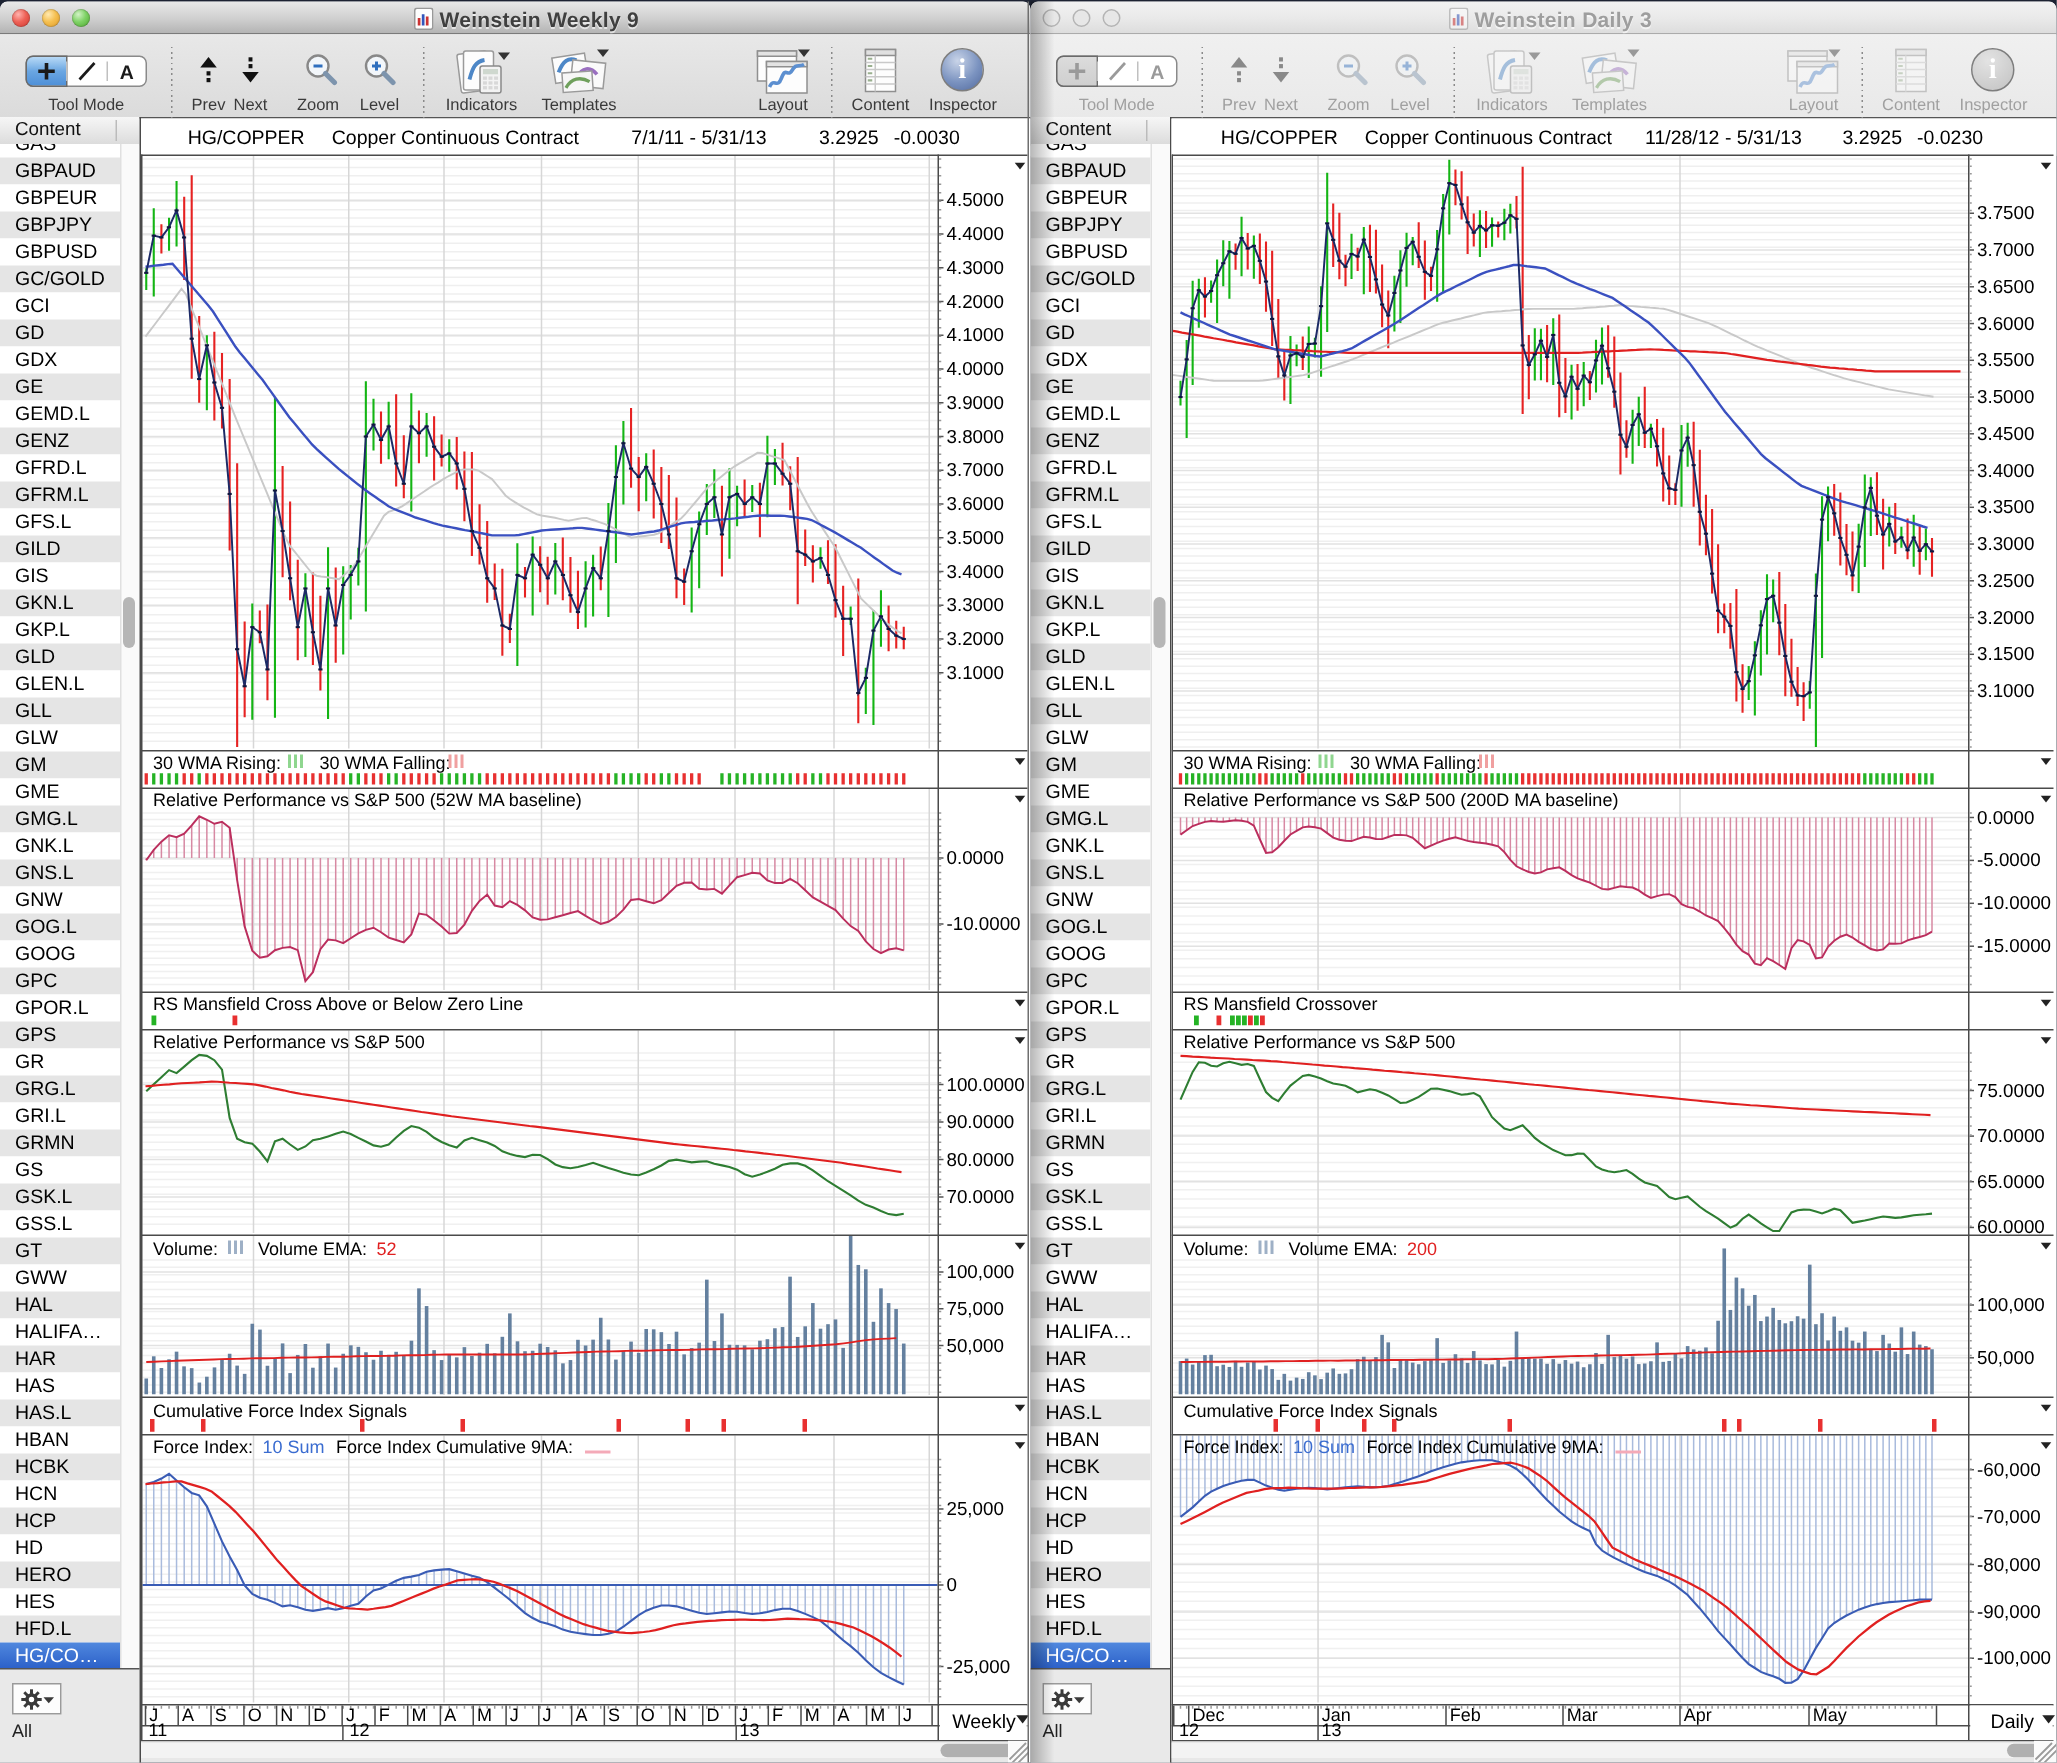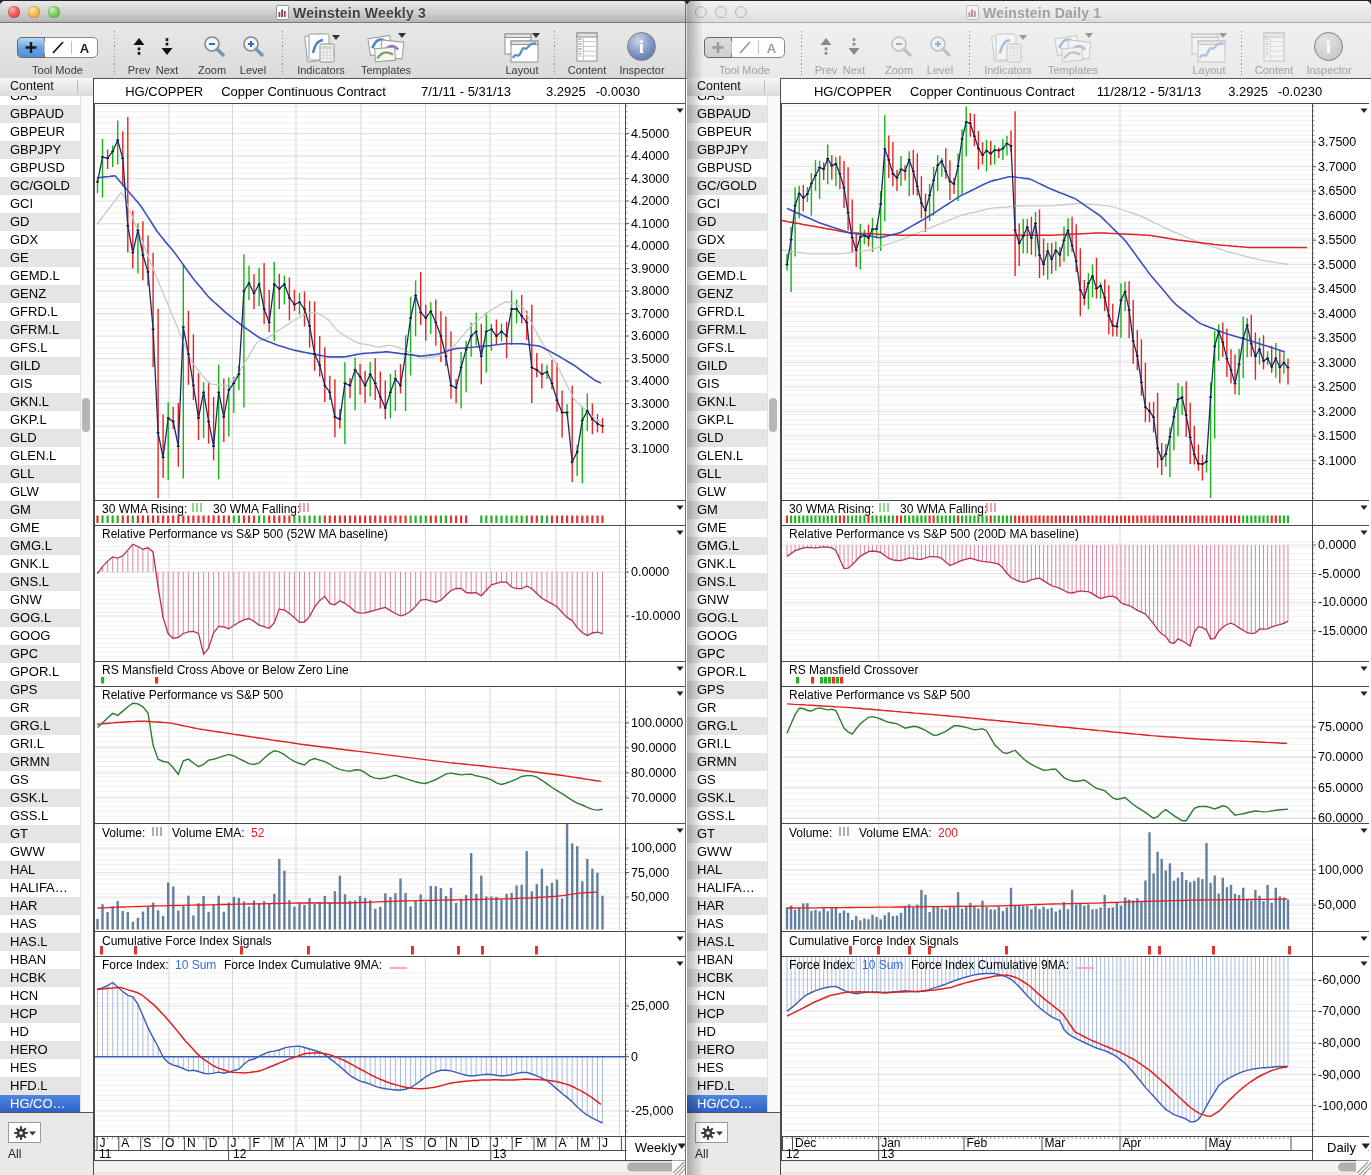--- a/index.html
+++ b/index.html
@@ -7,21 +7,21 @@
 <div style="position:absolute;left:0;top:0;width:100%;height:21px;background:linear-gradient(#e9e9e9,#cfcfcf 55%,#b4b4b4);border-bottom:1px solid #7a7a7a;border-radius:5px 5px 0 0;"></div>
 <div style="position:absolute;left:7.5px;top:5px;width:12px;height:12px;border-radius:6px;background:radial-gradient(circle at 35% 30%,#ffb2ae,#ee6156 45%,#d03830);box-shadow:inset 0 0 1px rgba(0,0,0,.55);"></div>
 <div style="position:absolute;left:27.5px;top:5px;width:12px;height:12px;border-radius:6px;background:radial-gradient(circle at 35% 30%,#ffe9b0,#f5bf4f 45%,#df9b28);box-shadow:inset 0 0 1px rgba(0,0,0,.55);"></div>
 <div style="position:absolute;left:47.5px;top:5px;width:12px;height:12px;border-radius:6px;background:radial-gradient(circle at 35% 30%,#d2f2c6,#7ed265 45%,#4da52e);box-shadow:inset 0 0 1px rgba(0,0,0,.55);"></div>
 <svg width="13" height="15" viewBox="0 0 13 15" style="position:absolute;left:276px;top:4px;opacity:1;">
       <rect x="0.5" y="0.5" width="12" height="14" rx="1.5" fill="#fdfdfd" stroke="#999"></rect>
       <rect x="2.5" y="7" width="1.8" height="5" fill="#cc3333"></rect>
       <rect x="5.2" y="4.5" width="1.8" height="7.5" fill="#3355bb"></rect>
       <rect x="7.9" y="6" width="1.8" height="6" fill="#cc3333"></rect>
     </svg>
-<div style="position:absolute;left:293px;top:3px;height:18px;line-height:18px;font-size:14px;font-weight:bold;letter-spacing:.2px;color:#3f3f3f;text-shadow:0 1px 0 rgba(255,255,255,.6);">Weinstein Weekly 3</div>
+<div style="position:absolute;left:293px;top:3px;height:18px;line-height:18px;font-size:14px;font-weight:bold;letter-spacing:.2px;color:#3f3f3f;text-shadow:0 1px 0 rgba(255,255,255,.6);">Weinstein Weekly 9</div>
 <div style="position:absolute;left:0;top:22px;width:100%;height:55px;background:linear-gradient(#e8e8e8,#dbdbdb);border-bottom:1px solid #555;"></div>
 <div style="position:absolute;left:0;top:22px;width:100%;height:55px;opacity:1;">
 <div style="position:absolute;left:17px;top:14px;width:81px;height:21px;background:#fff;border:1px solid #8a8a8a;border-radius:5px;box-sizing:border-box;"></div>
 <div style="position:absolute;left:17px;top:14px;width:28px;height:21px;background:linear-gradient(#b7d9f6,#6aa6e2 50%,#4e90d8);border:1px solid #6a6a6a;border-radius:5px 0 0 5px;box-sizing:border-box;"></div>
 <div style="position:absolute;left:44px;top:18px;width:1px;height:13px;background:#c0c0c0;"></div>
 <div style="position:absolute;left:71px;top:18px;width:1px;height:13px;background:#c0c0c0;"></div>
 <svg width="81" height="21" viewBox="0 0 81 21" style="position:absolute;left:17px;top:14px;">
         <path d="M14 5v11M8.5 10.5h11" stroke="#1a1a1a" stroke-width="2.4"></path>
         <path d="M36 16L46 5" stroke="#1a1a1a" stroke-width="1.8"></path>
         <text x="67.5" y="15.5" font-size="13" font-weight="bold" fill="#1a1a1a" text-anchor="middle" font-family="Liberation Sans">A</text>
@@ -817,21 +817,21 @@
 <div style="position:absolute;left:0;top:0;width:100%;height:21px;background:linear-gradient(#f2f2f2,#e9e9e9 55%,#dddddd);border-bottom:1px solid #ababab;border-radius:5px 5px 0 0;"></div>
 <div style="position:absolute;left:7.5px;top:5px;width:12px;height:12px;border-radius:6px;background:#e7e7e7;border:1px solid #b4b4b4;box-sizing:border-box;"></div>
 <div style="position:absolute;left:27.5px;top:5px;width:12px;height:12px;border-radius:6px;background:#e7e7e7;border:1px solid #b4b4b4;box-sizing:border-box;"></div>
 <div style="position:absolute;left:47.5px;top:5px;width:12px;height:12px;border-radius:6px;background:#e7e7e7;border:1px solid #b4b4b4;box-sizing:border-box;"></div>
 <svg width="13" height="15" viewBox="0 0 13 15" style="position:absolute;left:279px;top:4px;opacity:0.55;">
       <rect x="0.5" y="0.5" width="12" height="14" rx="1.5" fill="#fdfdfd" stroke="#999"></rect>
       <rect x="2.5" y="7" width="1.8" height="5" fill="#cc3333"></rect>
       <rect x="5.2" y="4.5" width="1.8" height="7.5" fill="#3355bb"></rect>
       <rect x="7.9" y="6" width="1.8" height="6" fill="#cc3333"></rect>
     </svg>
-<div style="position:absolute;left:296px;top:3px;height:18px;line-height:18px;font-size:14px;font-weight:bold;letter-spacing:.2px;color:#9e9e9e;text-shadow:0 1px 0 rgba(255,255,255,.6);">Weinstein Daily 1</div>
+<div style="position:absolute;left:296px;top:3px;height:18px;line-height:18px;font-size:14px;font-weight:bold;letter-spacing:.2px;color:#9e9e9e;text-shadow:0 1px 0 rgba(255,255,255,.6);">Weinstein Daily 3</div>
 <div style="position:absolute;left:0;top:22px;width:100%;height:55px;background:linear-gradient(#f0f0f0,#e9e9e9);border-bottom:1px solid #555;"></div>
 <div style="position:absolute;left:0;top:22px;width:100%;height:55px;opacity:1;">
 <div style="position:absolute;left:17px;top:14px;width:81px;height:21px;background:#fff;border:1px solid #8a8a8a;border-radius:5px;box-sizing:border-box;"></div>
 <div style="position:absolute;left:17px;top:14px;width:28px;height:21px;background:linear-gradient(#dcdcdc,#cfcfcf);border:1px solid #6a6a6a;border-radius:5px 0 0 5px;box-sizing:border-box;"></div>
 <div style="position:absolute;left:44px;top:18px;width:1px;height:13px;background:#c0c0c0;"></div>
 <div style="position:absolute;left:71px;top:18px;width:1px;height:13px;background:#c0c0c0;"></div>
 <svg width="81" height="21" viewBox="0 0 81 21" style="position:absolute;left:17px;top:14px;">
         <path d="M14 5v11M8.5 10.5h11" stroke="#9a9a9a" stroke-width="2.4"></path>
         <path d="M36 16L46 5" stroke="#9a9a9a" stroke-width="1.8"></path>
         <text x="67.5" y="15.5" font-size="13" font-weight="bold" fill="#9a9a9a" text-anchor="middle" font-family="Liberation Sans">A</text>

